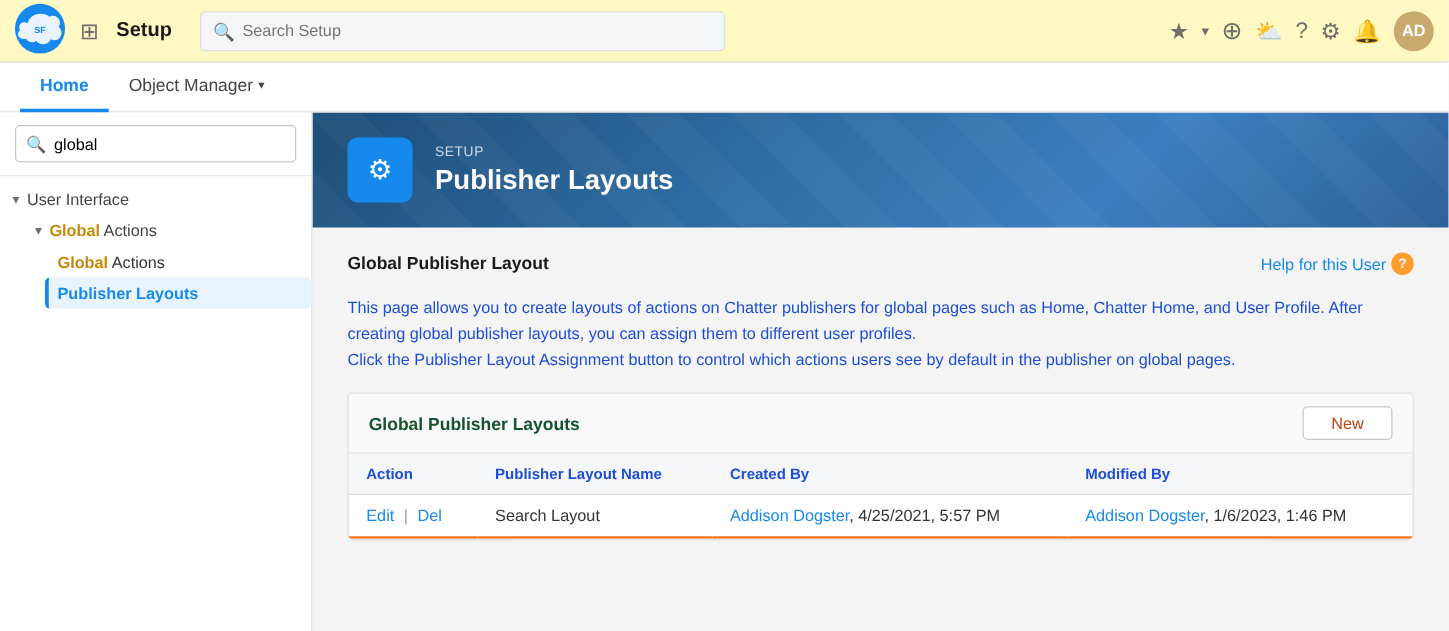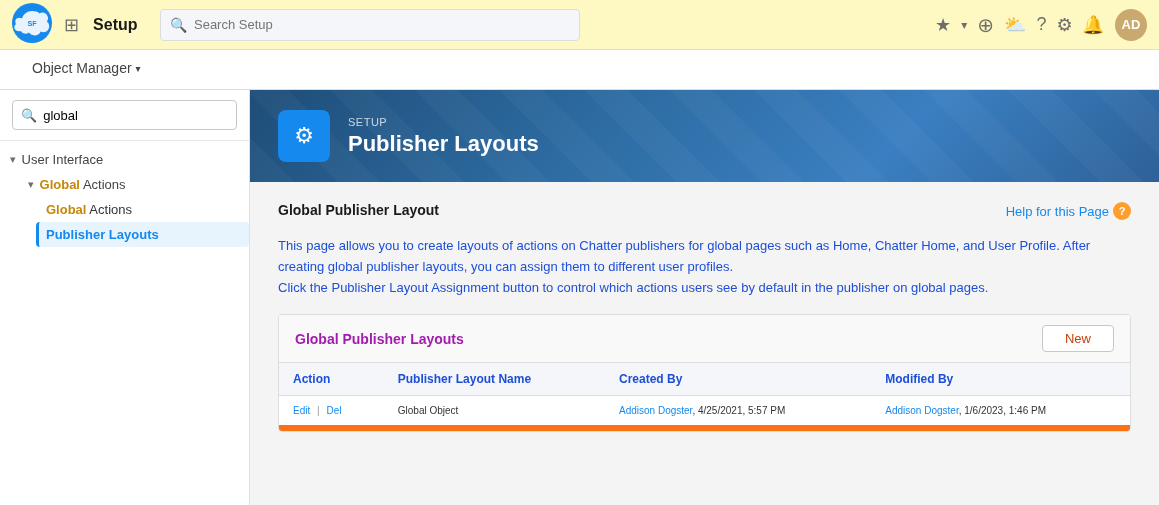--- a/index.html
+++ b/index.html
@@ -247,21 +247,21 @@
       display: flex;
       align-items: center;
       padding: 10px 16px;
       border-bottom: 1px solid #ddd;
       background: #f9f9f9;
       gap: 10px;
     }
     .table-header-title {
       font-size: 14px;
       font-weight: 700;
-      color: #a21caf;
+      color: #14532d;
       flex: 1;
     }
     .btn {
       padding: 5px 22px;
       font-size: 13px;
       border-radius: 4px;
       cursor: pointer;
       border: 1px solid #c9c7c5;
       background: #fff;
       color: #c2410c;
@@ -277,23 +277,23 @@
     th {
       text-align: left;
       padding: 9px 14px;
       font-size: 12px;
       font-weight: 700;
       color: #1d4ed8;
       border-bottom: 1px solid #ddd;
     }
     td {
       padding: 9px 14px;
-      font-size: 10px;
+      font-size: 13px;
       color: #333;
-      border-bottom: 6px solid #f97316;
+      border-bottom: 2px solid #f97316;
     }
     .link-text { color: #1589ee; cursor: pointer; text-decoration: none; }
     .pipe-separator { color: #999; margin: 0 4px; }
 
     
     .help-link {
       display: flex;
       align-items: center;
       gap: 4px;
       color: #1589ee;
@@ -347,20 +347,23 @@
     <span>?</span>
     <span>⚙</span>
     <span>🔔</span>
     <div class="avatar">
       <span>AD</span>
     </div>
   </div>
 </nav>
 
 <nav class="secondary-nav">
+  <div class="nav-tab active">
+    <span>Home</span>
+  </div>
   <div class="nav-tab">
     <span>Object Manager</span>
     <span class="chevron">▾</span>
   </div>
 </nav>
 
 <div class="layout">
 
   <aside class="sidebar">
     <div class="sidebar-search">
@@ -409,21 +412,21 @@
         <div class="page-header-setup-label">SETUP</div>
         <div class="page-header-title">Publisher Layouts</div>
       </div>
     </div>
 
     <div class="page-body">
 
       <div class="page-body-header">
         <h2 class="section-title">Global Publisher Layout</h2>
         <a class="help-link">
-          <span>Help for this Page</span>
+          <span>Help for this User</span>
           <span class="help-icon">?</span>
         </a>
       </div>
 
       <div class="description-text">
         <span>This page allows you to create layouts of actions on Chatter publishers for global pages such as Home, Chatter Home, and User Profile. After creating global publisher layouts, you can assign them to different user profiles.</span><br>
         <span>Click the Publisher Layout Assignment button to control which actions users see by default in the publisher on global pages.</span>
       </div>
 
       <div class="table-section">
@@ -441,21 +444,21 @@
               <th>Modified By</th>
             </tr>
           </thead>
           <tbody>
             <tr>
               <td>
                 <a class="link-text">Edit</a>
                 <span class="pipe-separator">|</span>
                 <a class="link-text">Del</a>
               </td>
-              <td>Global Object</td>
+              <td>Search Layout</td>
               <td>
                 <a class="link-text">Addison Dogster</a>,
                 <span>4/25/2021, 5:57 PM</span>
               </td>
               <td>
                 <a class="link-text">Addison Dogster</a>,
                 <span>1/6/2023, 1:46 PM</span>
               </td>
             </tr>
           </tbody>

